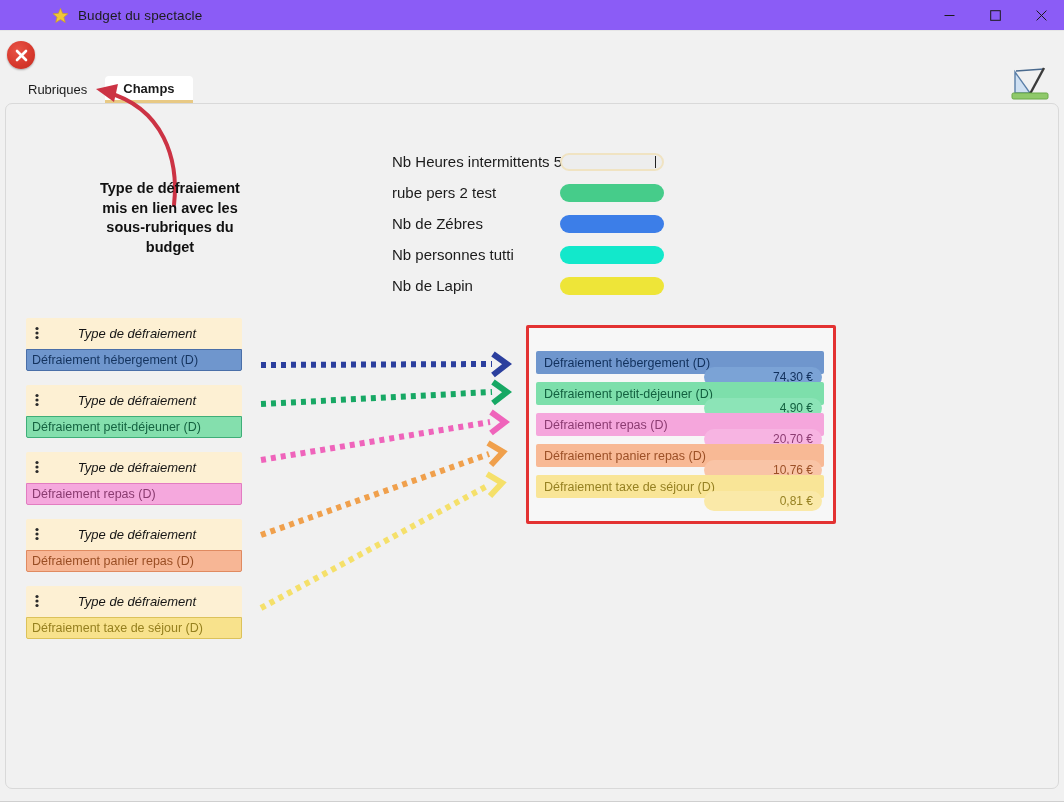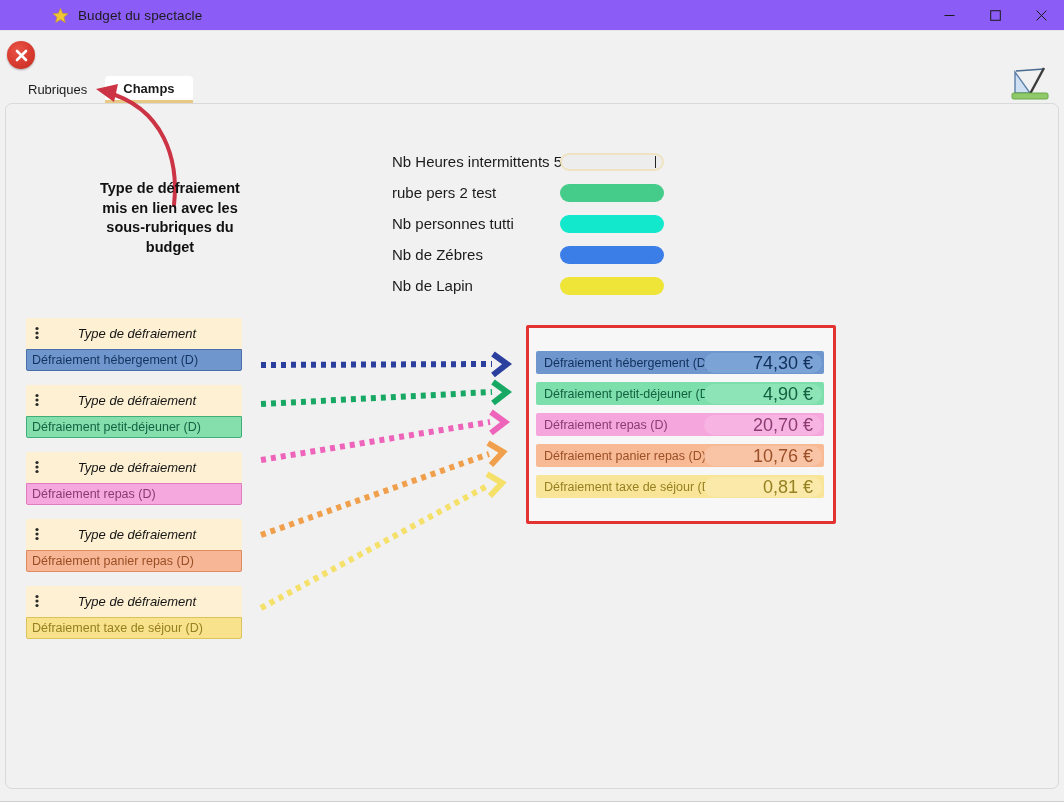--- a/index.html
+++ b/index.html
@@ -115,23 +115,23 @@
     position: absolute; left: 526px; top: 325px; width: 310px; height: 199px;
     border: 3px solid #e33232; background: #f7f7f7; border-radius: 2px;
   }
   .reslist { position: absolute; left: 7px; top: 23px; width: 288px; }
   .res-row {
     height: 23px; display: flex; align-items: center; margin-bottom: 8px;
     border-radius: 2px; position: relative;
   }
   .res-label { font-size: 12.5px; padding-left: 8px; white-space: nowrap; }
   .res-value {
-    position: absolute; right: 2px; top: 2px; width: 118px; height: 20px;
+    position: absolute; right: 2px; top: 16px; width: 118px; height: 20px;
     border-radius: 10px; display: flex; align-items: center; justify-content: flex-end;
-    padding-right: 9px; font-size: 18px;
+    padding-right: 9px; font-size: 12px;
   }
 
   
   .statusline {
     position: absolute; left: 0; bottom: 0; width: 1064px; height: 8px;
     overflow: hidden; background: #ffffff; border-top: 1px solid #cfcfcf;
   }
   .statusline span {
     position: absolute; left: 140px; top: -6px; font-size: 11px; color: #3a3a3a; white-space: nowrap;
   }
@@ -210,27 +210,27 @@
         <div class="caret"></div>
       </div>
     </div>
 
     <div class="field-row">
       <div class="field-label">rube pers 2 test</div>
       <div class="field-ctrl" style="background:#46cc8a"></div>
     </div>
 
     <div class="field-row">
+      <div class="field-label">Nb de Zébres</div>
+      <div class="field-ctrl" style="background:#3c7ee8"></div>
+    </div>
+
+    <div class="field-row">
       <div class="field-label">Nb personnes tutti</div>
       <div class="field-ctrl" style="background:#12e8cb"></div>
-    </div>
-
-    <div class="field-row">
-      <div class="field-label">Nb de Zébres</div>
-      <div class="field-ctrl" style="background:#3c7ee8"></div>
     </div>
 
     <div class="field-row">
       <div class="field-label">Nb de Lapin</div>
       <div class="field-ctrl" style="background:#eee538"></div>
     </div>
   </div>
 
   <div class="leftlist">
 

